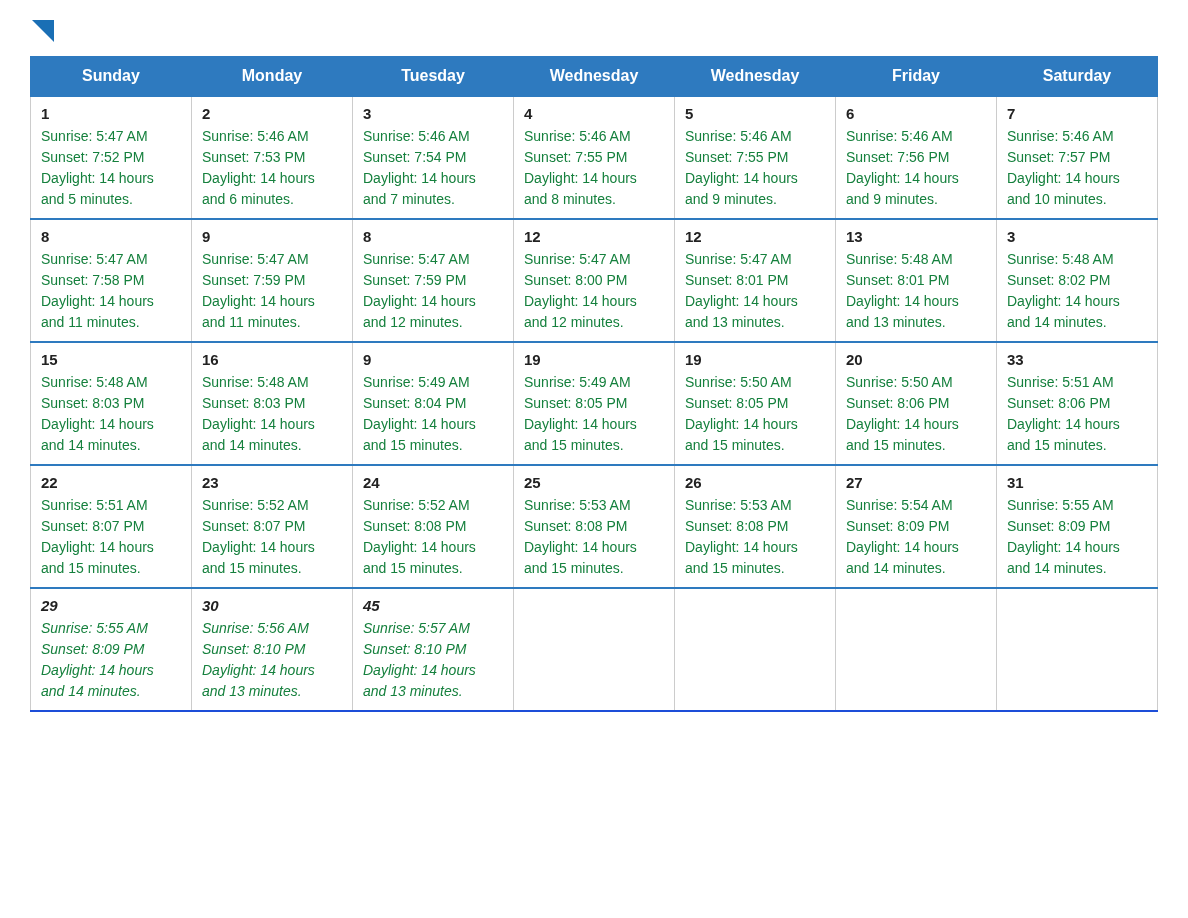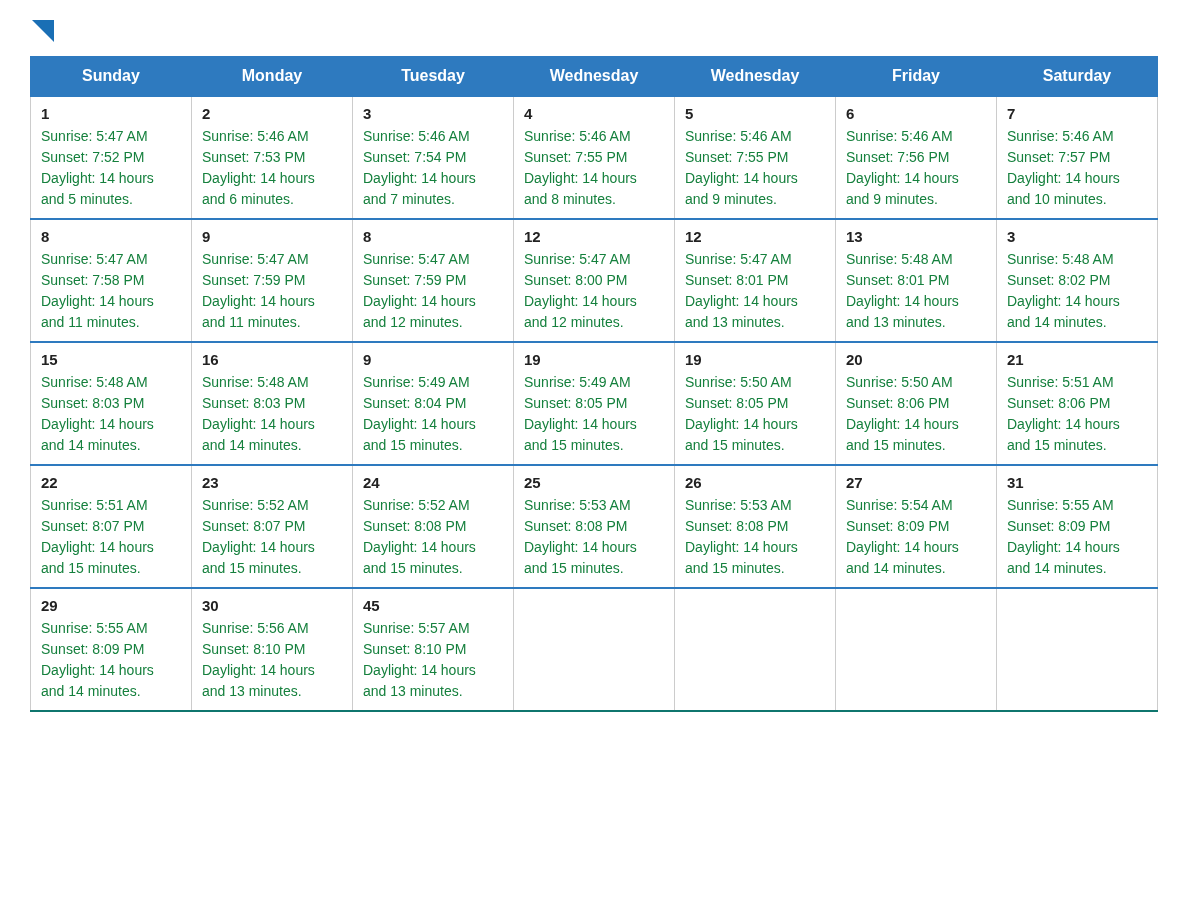--- a/index.html
+++ b/index.html
@@ -72,21 +72,22 @@
       vertical-align: top;
       padding: 8px 10px;
       border: 1px solid #ccc;
       width: calc(100% / 7);
       min-height: 100px;
       font-size: 13px;
       color: #333;
       background: #fff;
     }
     .calendar-table tr:last-child td {
-      border-bottom: 2px solid #0f766e;
+      border-bottom: 2px solid #1d4ed8;
+      font-style: italic;
     }
     .calendar-table tbody tr:first-child td {
       border-top: 2px solid #2e7abf;
     }
     .day-number {
       font-size: 15px;
       font-weight: bold;
       color: #222;
       display: block;
       margin-bottom: 4px;
@@ -318,21 +319,21 @@
         <td>
           <span class="day-number">20</span>
           <div class="day-info">
             Sunrise: 5:50 AM<br>
             Sunset: 8:06 PM<br>
             Daylight: 14 hours<br>
             and 15 minutes.
           </div>
         </td>
         <td>
-          <span class="day-number">21</span>
+          <span class="day-number">33</span>
           <div class="day-info">
             Sunrise: 5:51 AM<br>
             Sunset: 8:06 PM<br>
             Daylight: 14 hours<br>
             and 15 minutes.
           </div>
         </td>
       </tr>
       <tr class="row-separator">
         <td>

